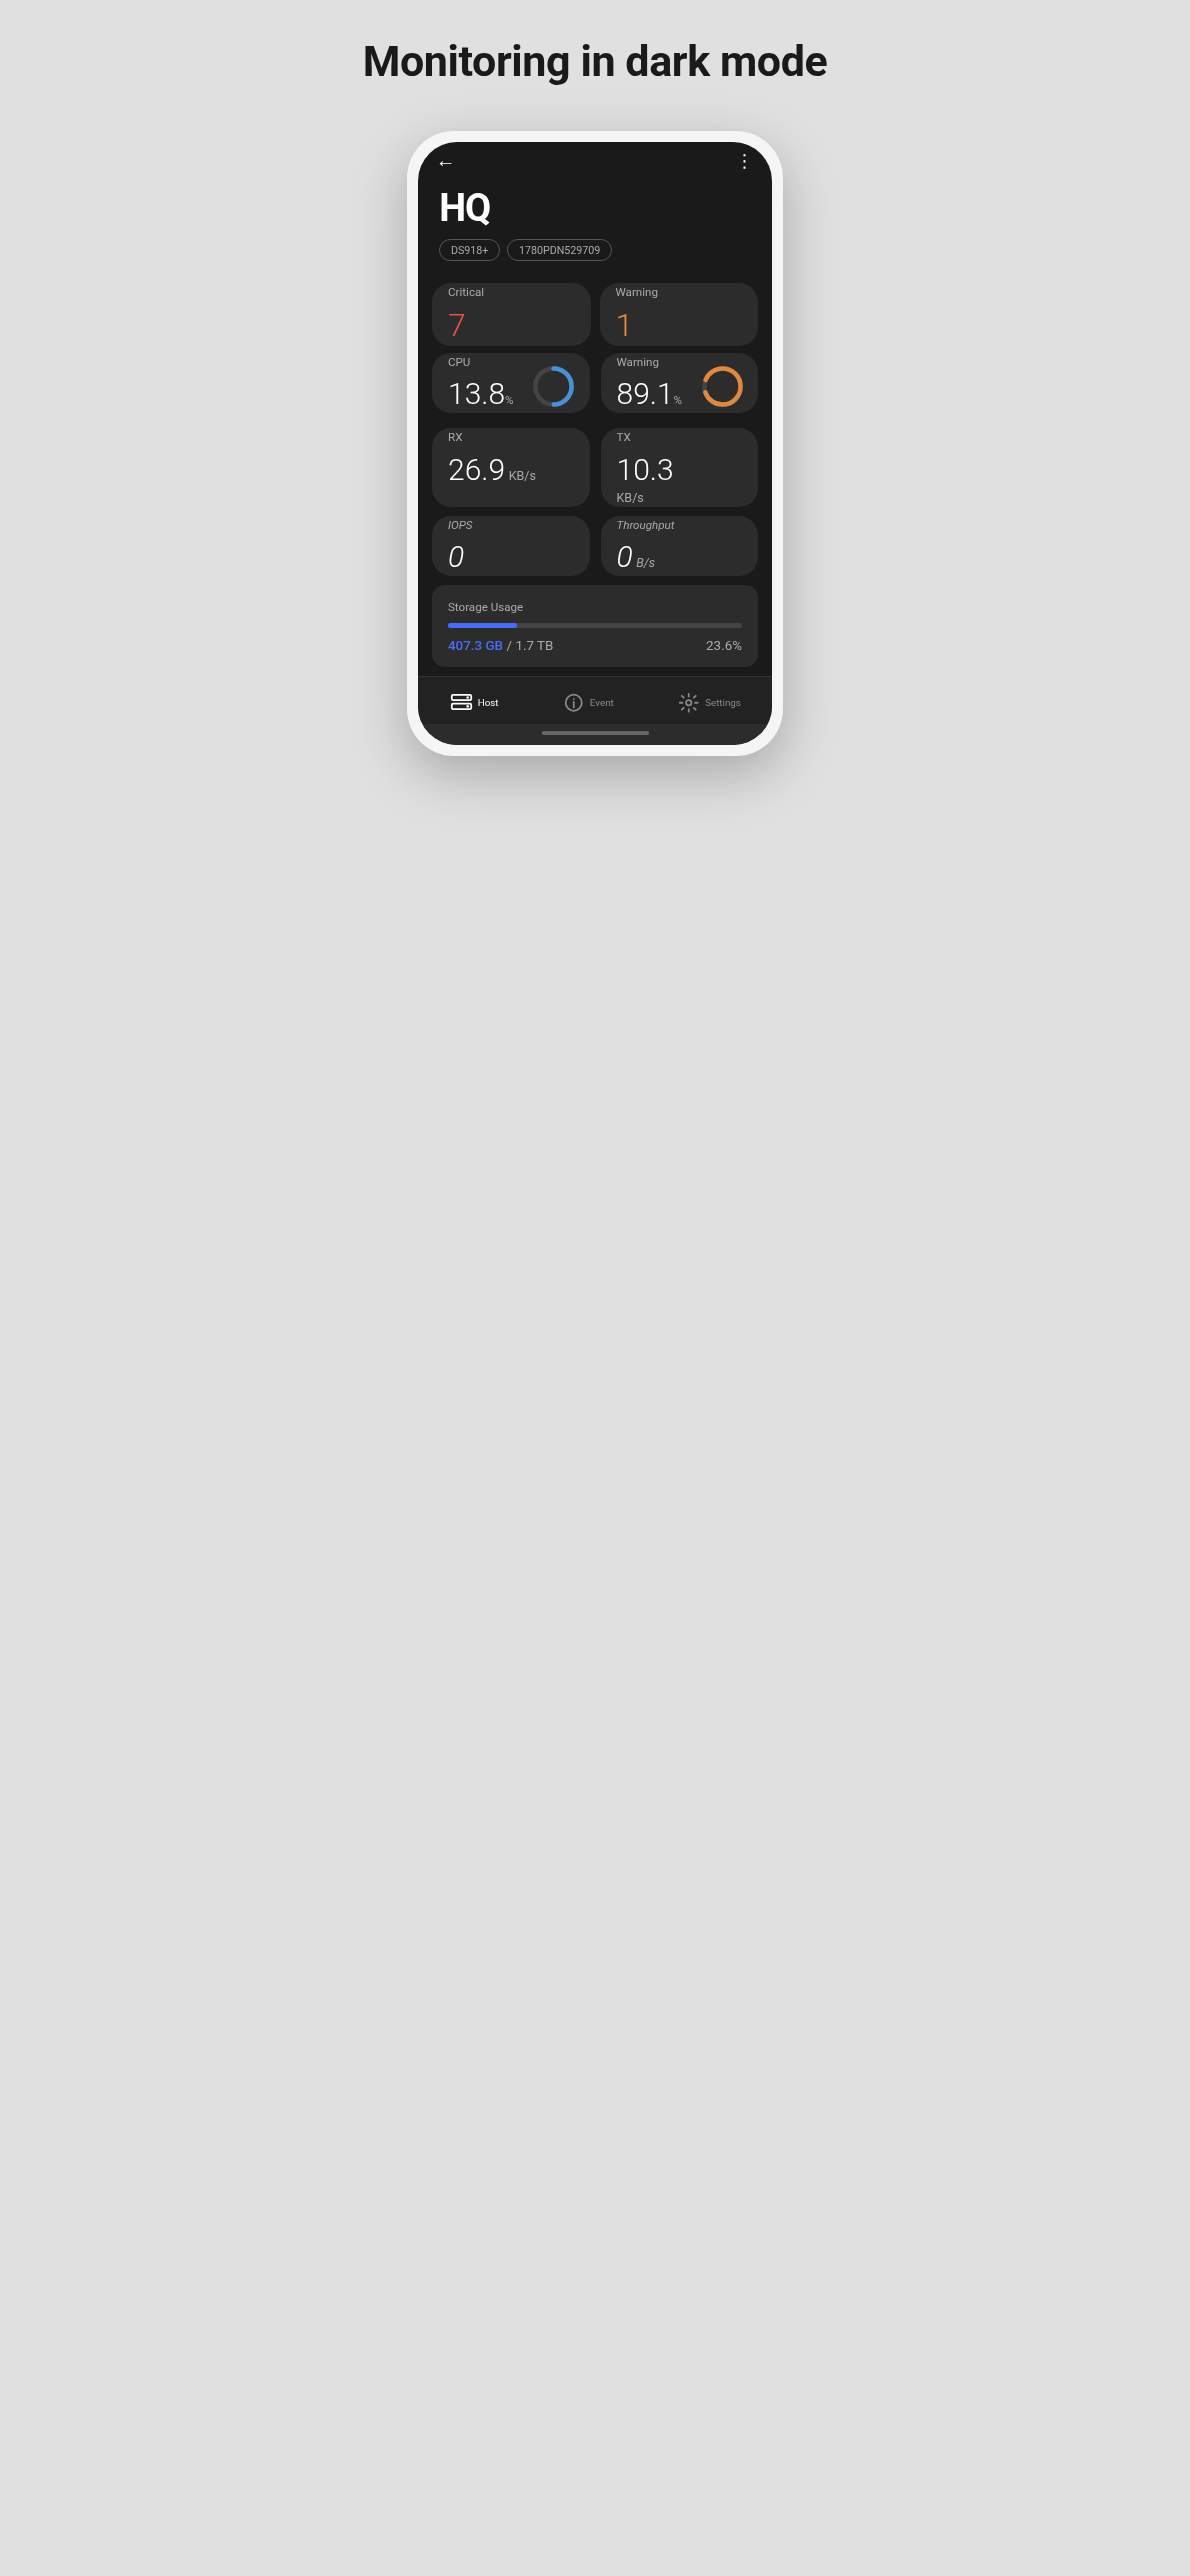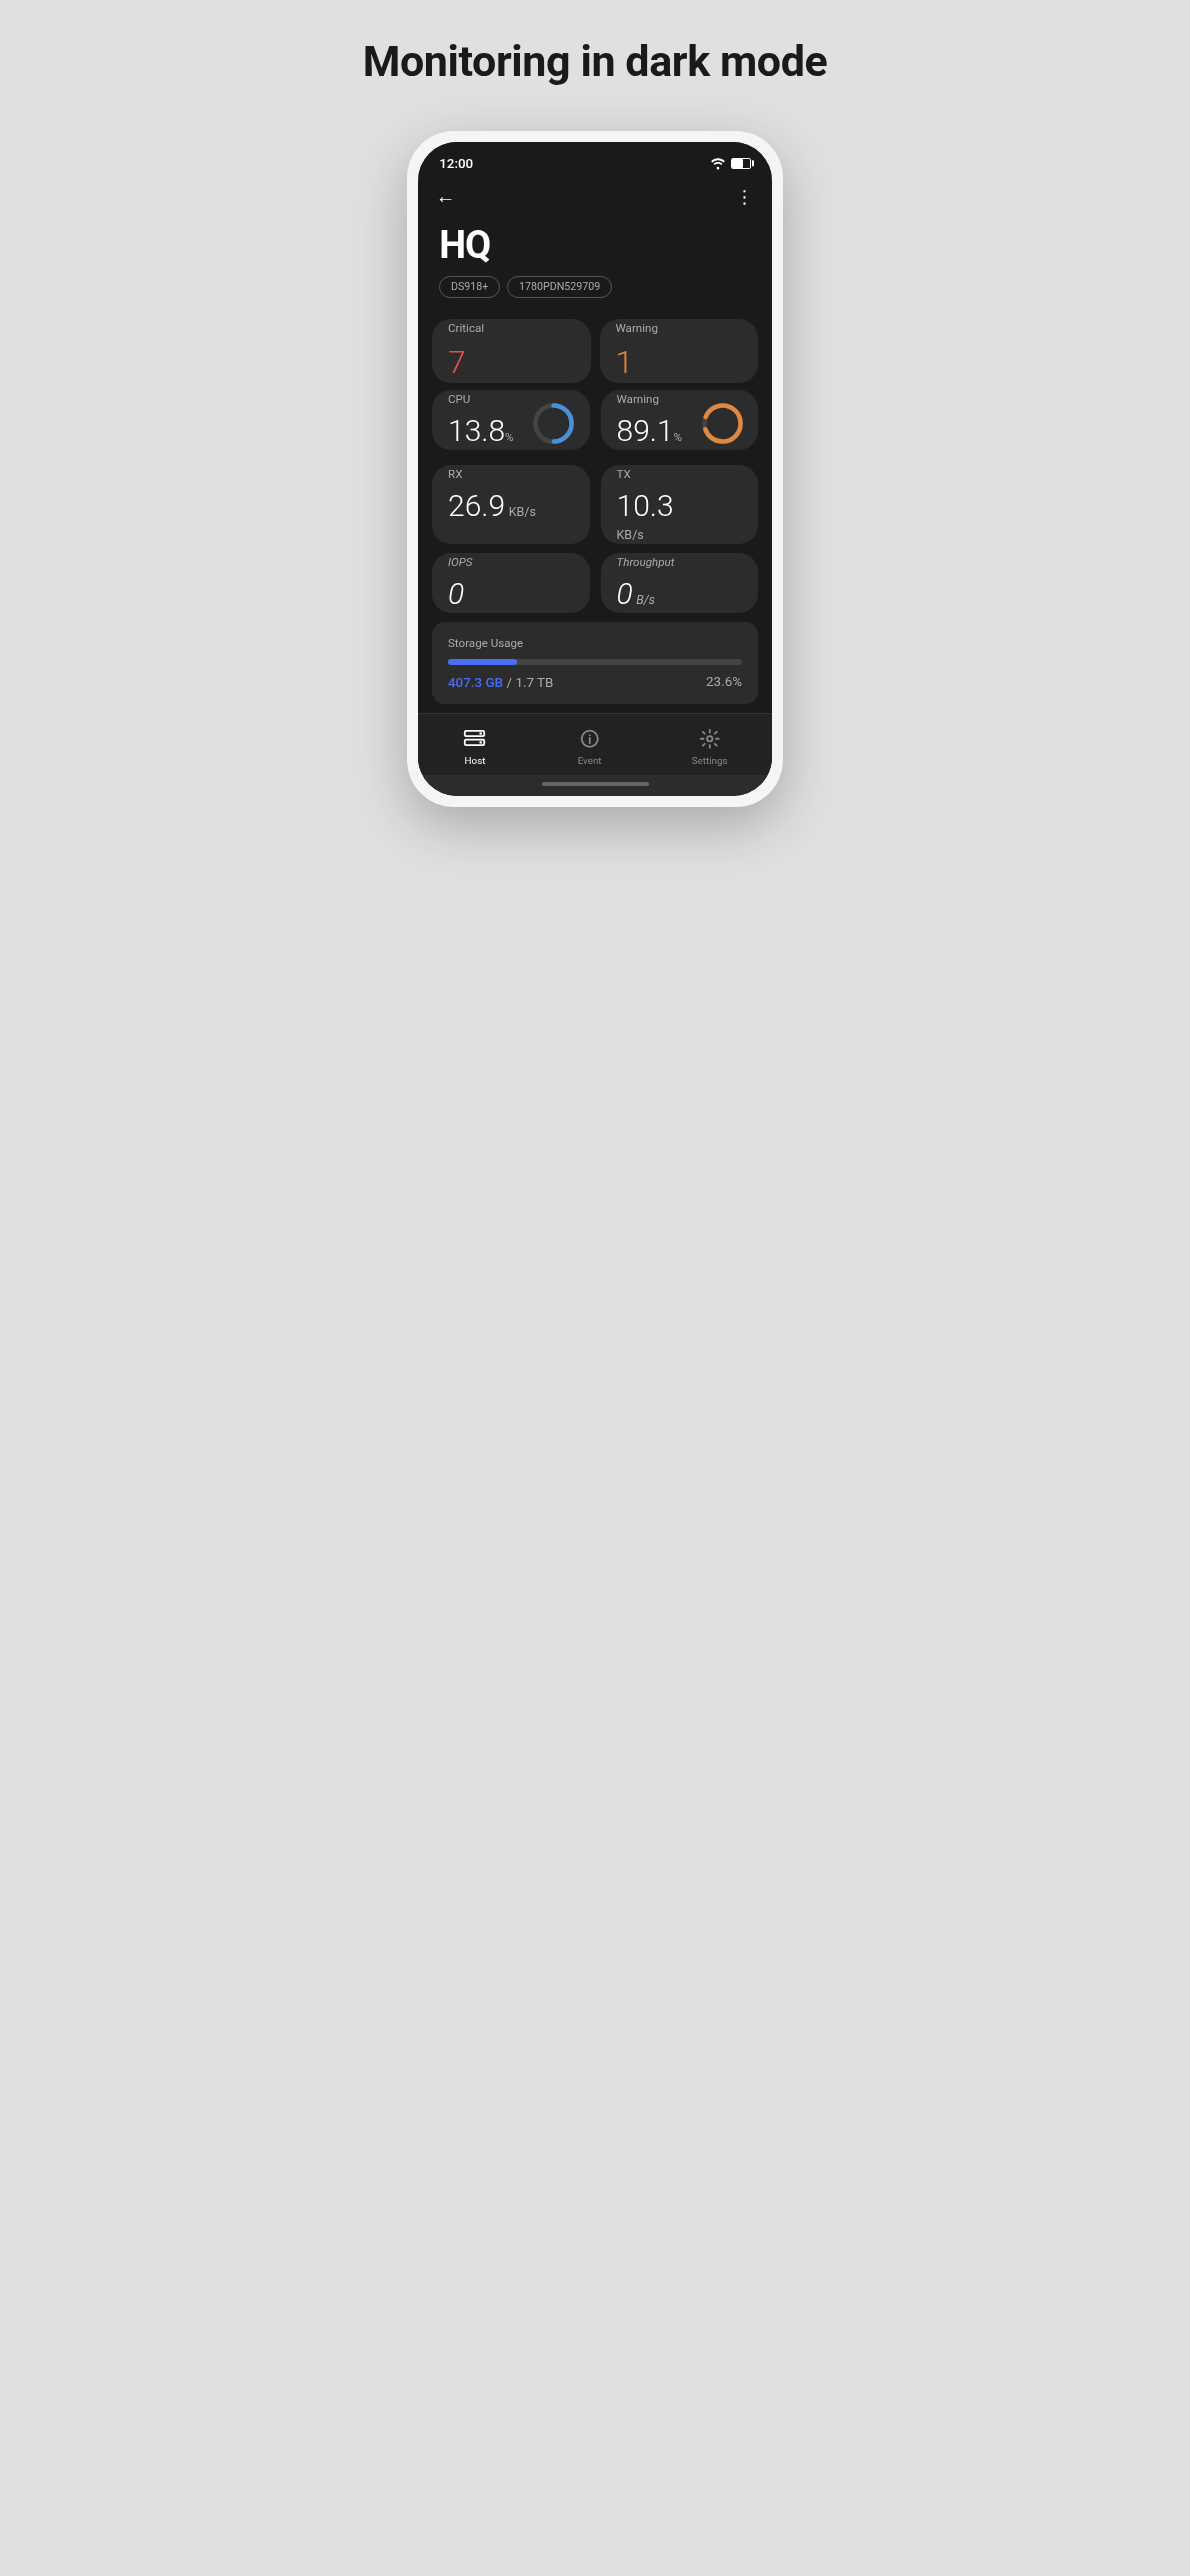--- a/index.html
+++ b/index.html
@@ -254,21 +254,21 @@
       background: #222222;
       display: flex;
       justify-content: space-around;
       align-items: center;
       padding: 12.5px 0 9px;
       border-top: 0.9px solid #333;
     }
 
     .nav-item {
       display: flex;
-      flex-direction: column;
+      flex-direction: row;
       align-items: center;
       gap: 3.6px;
       cursor: pointer;
     }
 
     .nav-icon {
       width: 25px;
       height: 25px;
       display: flex;
       align-items: center;
@@ -326,33 +326,20 @@
     }
   </style>
 </head>
 <body>
 
 <h1 class="page-title">Monitoring in dark mode</h1>
 
 <div class="phone-outer">
   <div class="phone-inner">
 
-    <div class="status-bar">
-      <span class="status-time">12:00</span>
-      <div class="status-icons">
-        <svg width="16" height="12.5" viewBox="0 0 18 14" fill="white">
-          <path d="M9 11a1.5 1.5 0 110 3 1.5 1.5 0 010-3z"></path>
-          <path d="M9 7.5c1.4 0 2.6.6 3.5 1.5l1.5-1.5C12.8 6.2 11 5.5 9 5.5S5.2 6.2 4 7.5L5.5 9C6.4 8.1 7.6 7.5 9 7.5z"></path>
-          <path d="M9 3.5c2.5 0 4.7 1 6.3 2.7l1.5-1.5C14.9 2.7 12.1 1.5 9 1.5S3.1 2.7 1.2 4.7l1.5 1.5C4.3 4.5 6.5 3.5 9 3.5z"></path>
-        </svg>
-        <div class="battery-icon">
-          <div class="battery-fill"></div>
-        </div>
-      </div>
-    </div>
 
     <div class="header-nav">
       <span class="back-arrow">←</span>
       <span class="more-dots">⋮</span>
     </div>
 
     <div class="device-section">
       <div class="device-name">HQ</div>
       <div class="device-tags">
         <span class="device-tag">DS918+</span>

